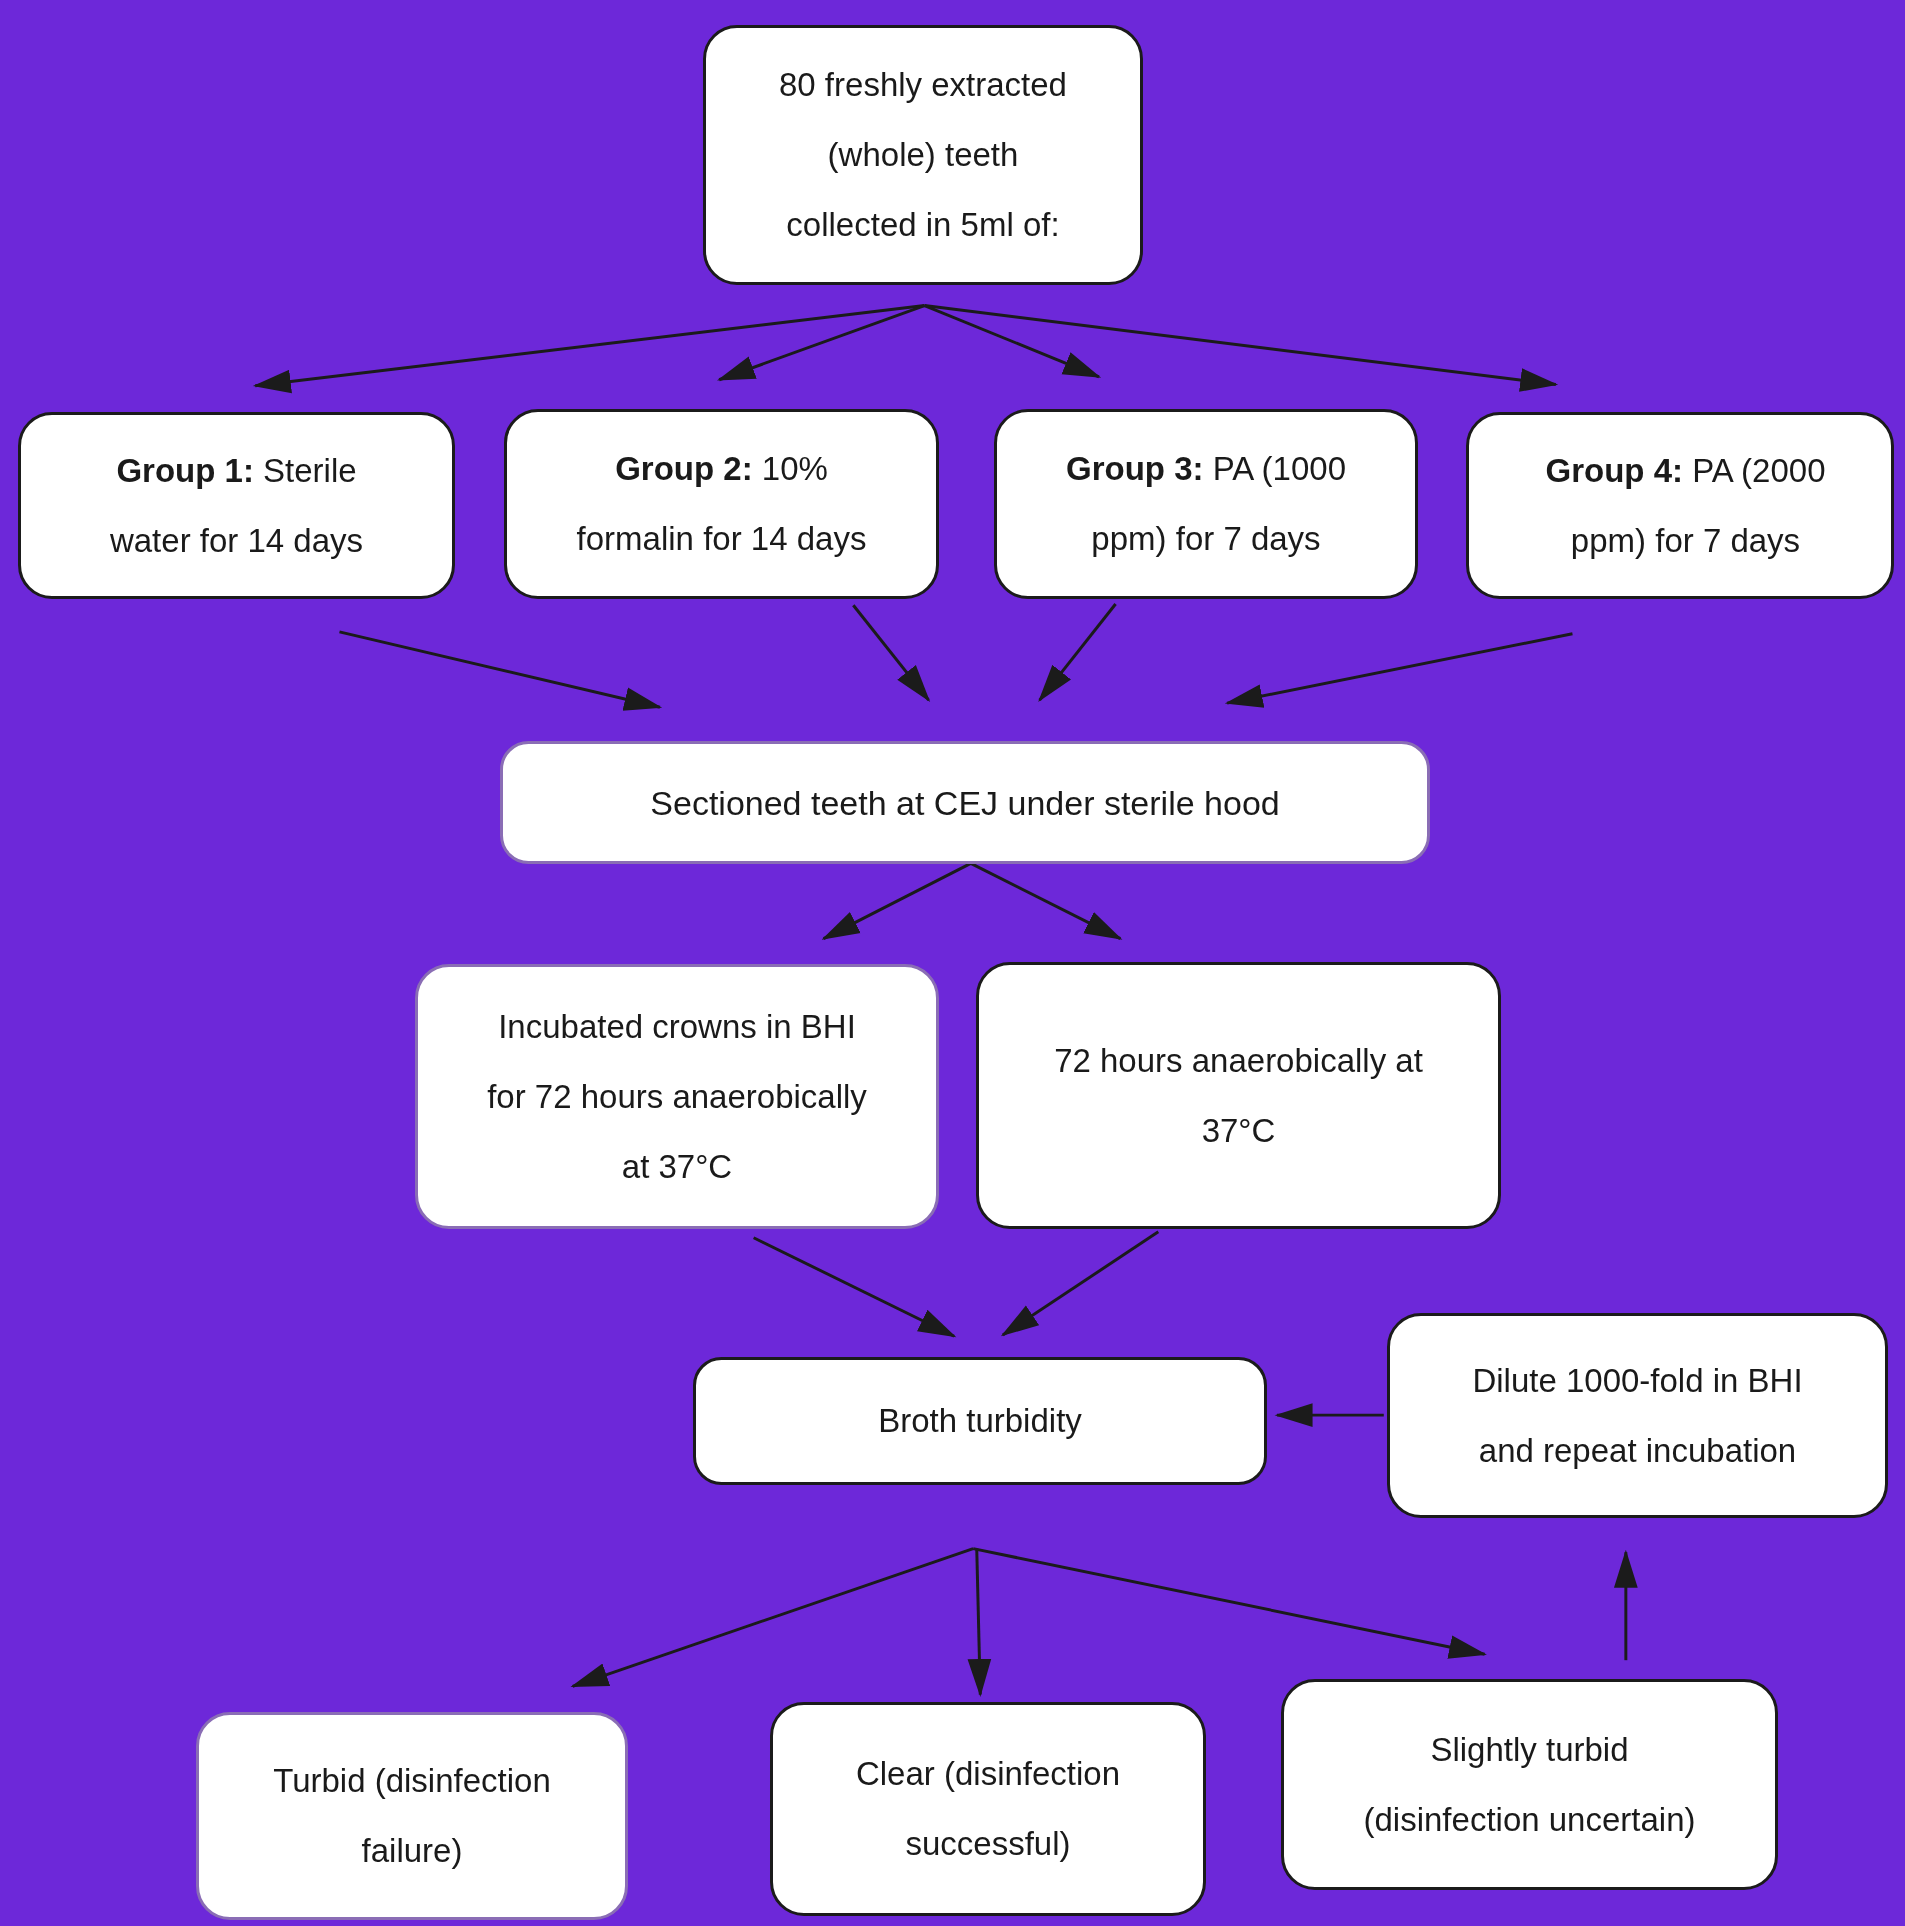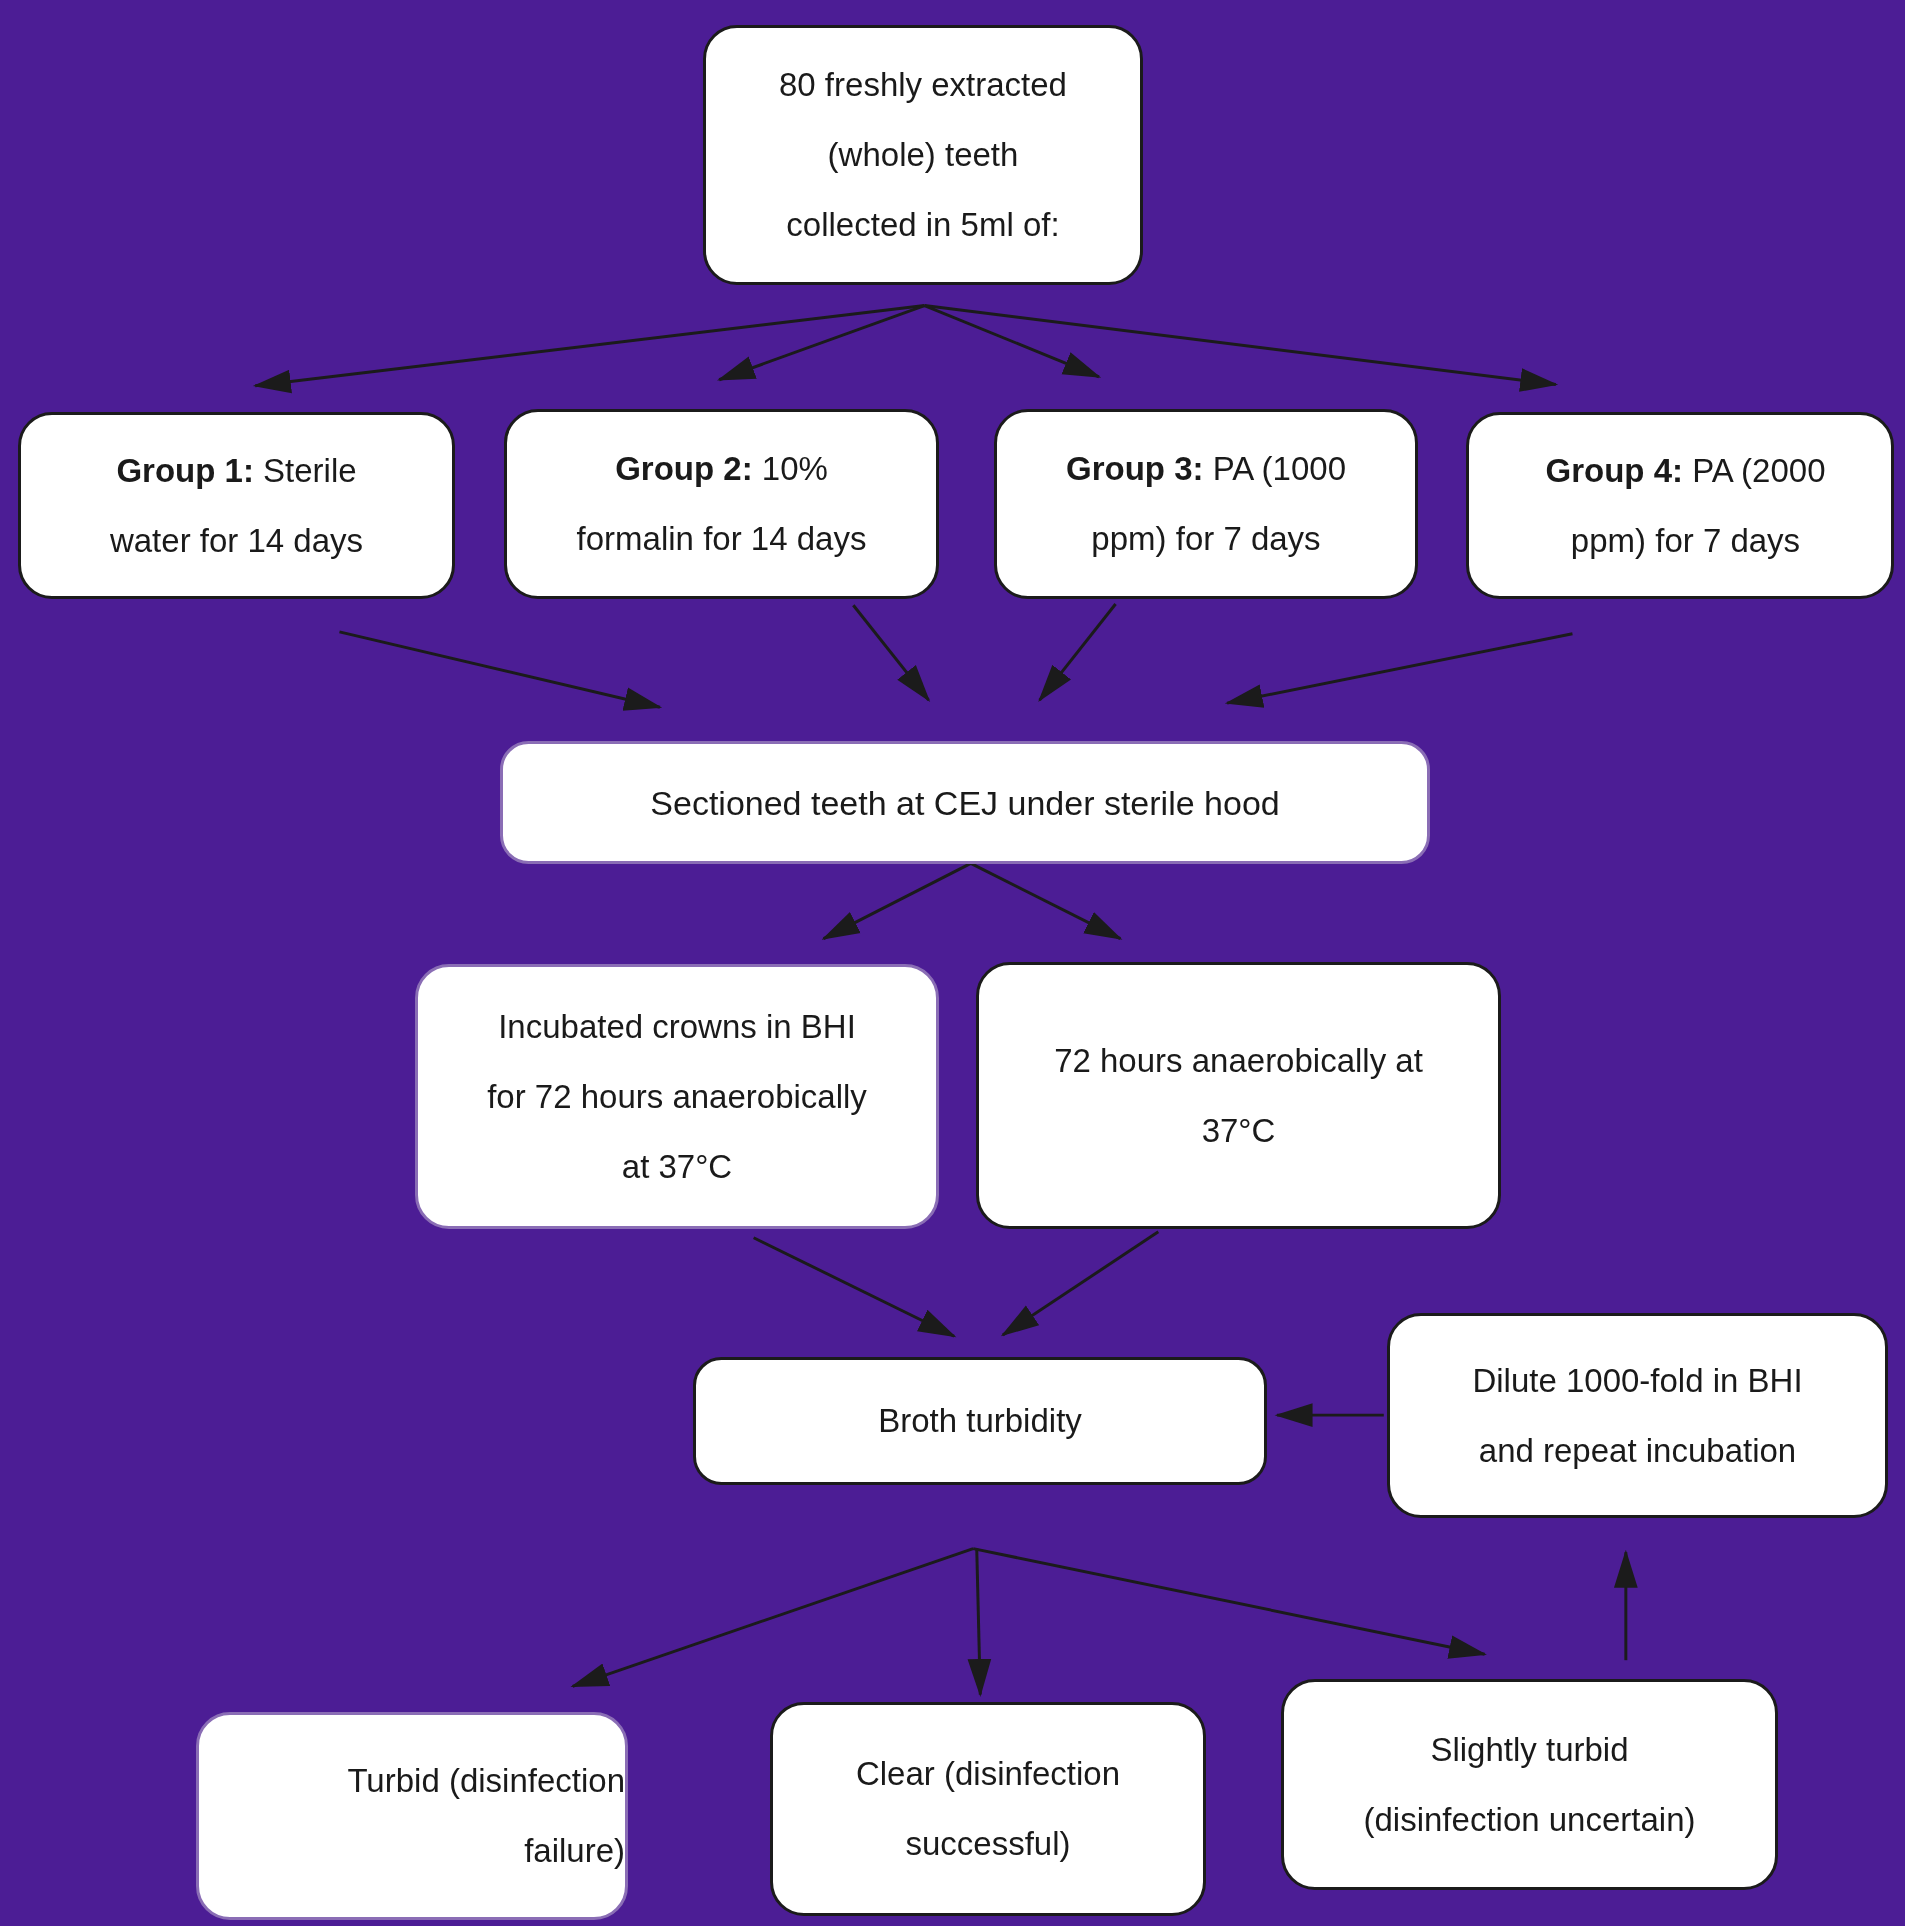--- a/index.html
+++ b/index.html
@@ -1,20 +1,20 @@
 <!DOCTYPE html>
 <html style="font-size:9.5px"><head>
 <meta charset="utf-8">
 <style>
   html, body { margin: 0; padding: 0; background: #ffffff; }
   #canvas {
     position: relative;
     width: 1906px;
     height: 1926px;
-    background: #4c1d95;
+    background: #6d28d9;
     font-family: "Liberation Sans", sans-serif;
     color: #1a1a1a;
   }
   #arrow-layer { position: absolute; left: 0; top: 0; width: 1906px; height: 1926px; }
   .node {
     position: absolute;
     box-sizing: border-box;
     background: #ffffff;
     border: 3.6px solid #1b1b1b;
     border-radius: 34px;
@@ -111,21 +111,21 @@
 
   <div class="node" style="left:693px; top:1357px; width:574px; height:128px; border-radius:28.5px;">
     <div>Broth turbidity</div>
   </div>
 
   <div class="node" style="left:1387px; top:1313px; width:501px; height:205px;">
     <div>Dilute 1000-fold in BHI</div>
     <div>and repeat incubation</div>
   </div>
 
-  <div class="node purple" style="left:196px; top:1712px; width:432px; height:208px;align-items:flex-end;">
+  <div class="node purple" style="left:196px; top:1712px; width:432px; height:208px;">
     <div>Turbid (disinfection</div>
     <div>failure)</div>
   </div>
 
   <div class="node" style="left:1281px; top:1679px; width:497px; height:211px;">
     <div>Slightly turbid</div>
     <div>(disinfection uncertain)</div>
   </div>
 
   <div class="node" style="left:770px; top:1702px; width:436px; height:214px;">

